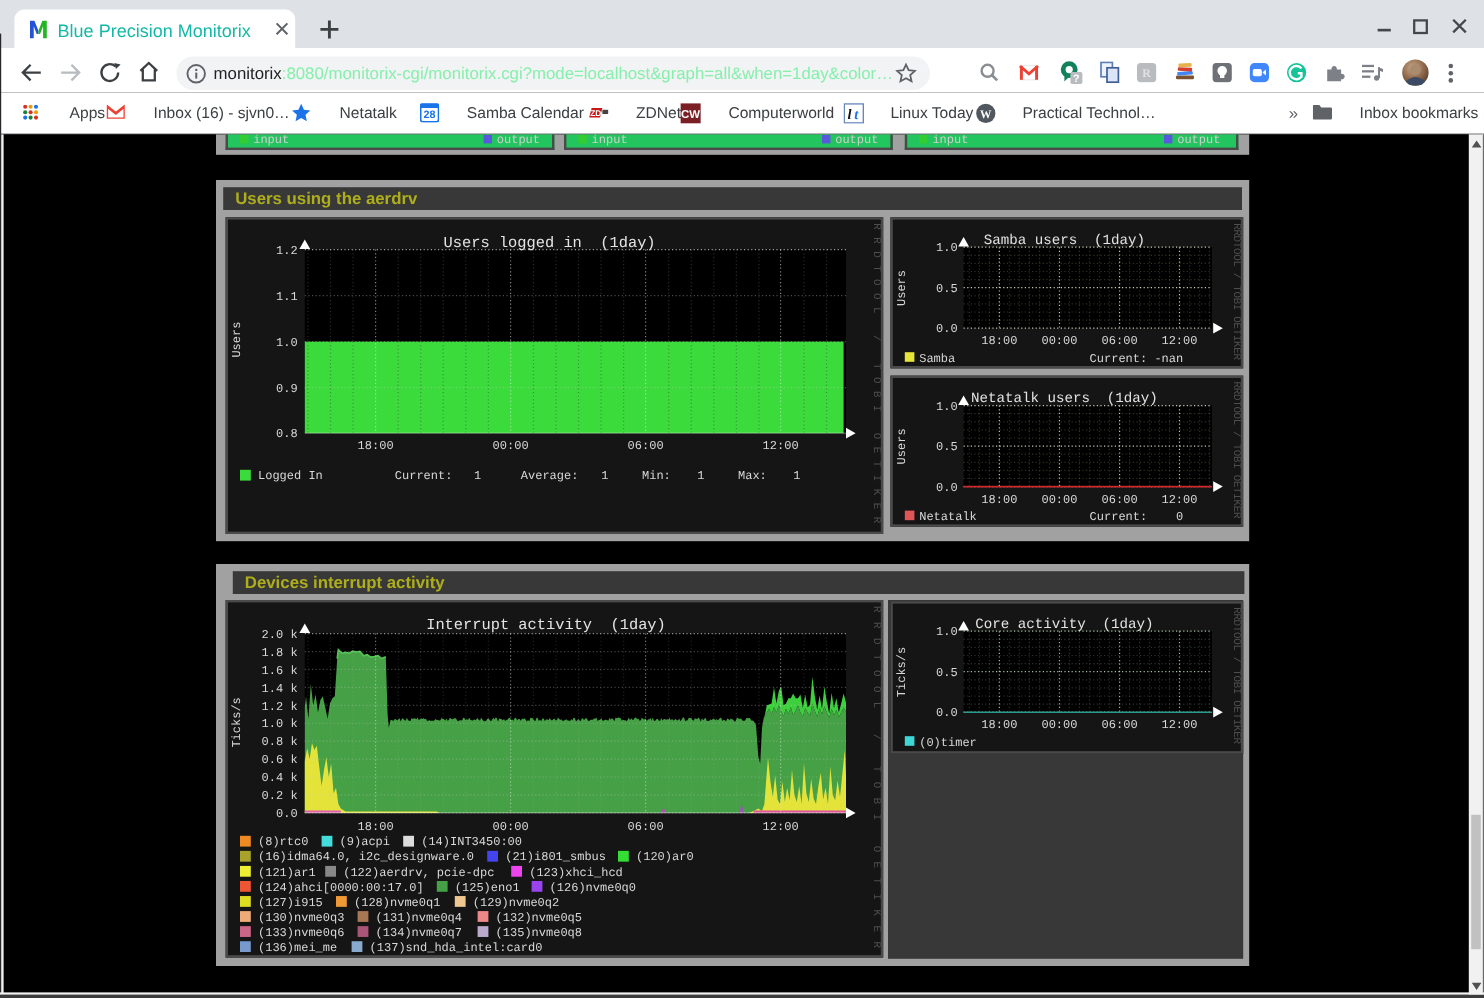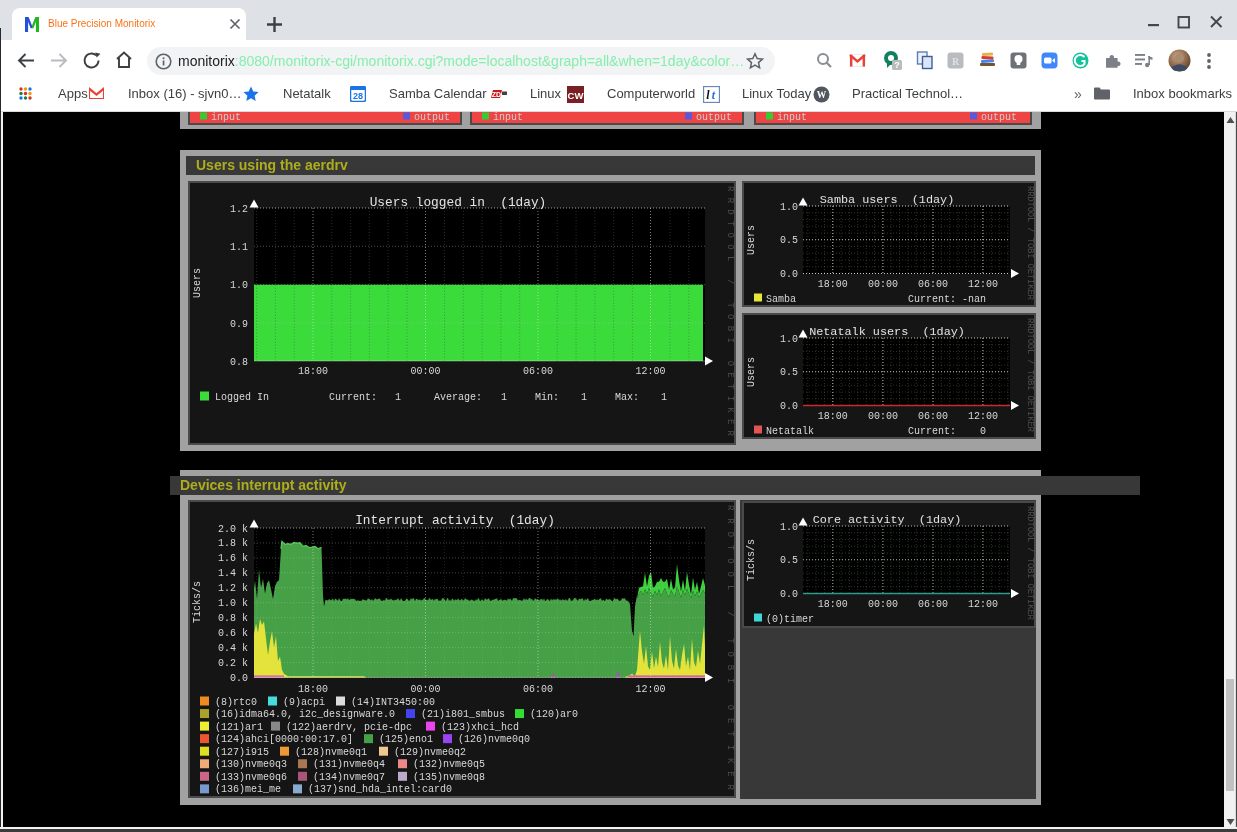--- a/index.html
+++ b/index.html
@@ -1,33 +1,33 @@
 <!DOCTYPE html>
 <html><head><meta charset="utf-8"><style>
 * { margin:0; padding:0; box-sizing:border-box; }
 html,body { width:1237px; height:832px; overflow:hidden; background:#000;
   font-family:"Liberation Sans", sans-serif; }
 #tabbar { position:absolute; left:0; top:0; width:1237px; height:40px; background:#dee1e6; }
 #tab { position:absolute; left:12px; top:8px; width:234px; height:32px; background:#fff;
   border-radius:8px 8px 0 0; }
-#tabtitle { position:absolute; left:48px; top:17.5px; font-size:10px; color:#f97316; }
+#tabtitle { position:absolute; left:48px; top:17.5px; font-size:15px; color:#14b8a6; }
 #toolbar { position:absolute; left:0; top:40px; width:1237px; height:37px; background:#fff; }
 #omni { position:absolute; left:147px; top:46.5px; width:628px; height:28px; background:#f1f3f4;
   border-radius:14px; }
 #url { position:absolute; left:178px; top:53px; font-size:14px; color:#202124; white-space:pre; }
 #bookbar { position:absolute; left:0; top:77px; width:1237px; height:34px; background:#fff; }
 .bi { position:absolute; top:85.5px; font-size:13px; color:#3c4043;margin-left:16px; }
 #borderline { position:absolute; left:0; top:111px; width:1237px; height:1px; background:#d7d9dc; }
 #content { position:absolute; left:0; top:112px; width:1224px; height:720px; background:#000; }
 .silver { position:absolute; background:#a1a1a1; }
 .hdr { position:absolute; background:#383838; color:#aeae1d; font-weight:bold; font-size:14px;
   line-height:19px; padding-left:10px; }
 .panel { position:absolute; background:#151515; border:2px solid #4a4a4a; }
 .panel svg { position:absolute; left:0; top:0; }
-.tp { position:absolute; top:112px; height:13px; background:#ef4444;
+.tp { position:absolute; top:112px; height:13px; background:#22c55e;
   border:2px solid #4a4a4a; border-top:none; }
 #scroll { position:absolute; left:1224px; top:112px; width:13px; height:720px; background:#f1f1f1; }
 #thumb { position:absolute; left:1225.5px; top:679px; width:8.5px; height:112px; background:#c1c1c1; }
 svg { display:block; }
 .winline { position:absolute; }
 </style></head>
 <body>
 <div id="tabbar"></div>
   <div id="tab"></div>
   <svg style="position:absolute;left:24px;top:17px" width="16" height="15">
@@ -179,21 +179,21 @@
     <rect x="0.5" y="0.5" width="15" height="15" rx="2" fill="#fff" stroke="#1a73e8" stroke-width="1.5"></rect>
     <rect x="0.5" y="0.5" width="15" height="3.5" fill="#1a73e8"></rect>
     <text x="8" y="12.5" font-size="9" font-weight="bold" fill="#1a73e8" text-anchor="middle" font-family="Liberation Sans">28</text>
   </svg>
   <div class="bi" style="left:373px">Samba Calendar</div>
   <svg style="position:absolute;left:490px;top:87px" width="17" height="13">
     <path d="M1,3 L10,3 L8,11 L-1,11 Z" transform="translate(2,0)" fill="#c81818"></path>
     <text x="6.5" y="9.5" font-size="7" font-weight="bold" fill="#fff" text-anchor="middle" font-family="Liberation Sans">ZD</text>
     <rect x="12" y="4.5" width="5" height="3.5" fill="#444"></rect>
   </svg>
-  <div class="bi" style="left:514px">Linux</div>
+  <div class="bi" style="left:514px">ZDNet</div>
   <svg style="position:absolute;left:567px;top:86px" width="17" height="17">
     <rect x="0" y="0" width="17" height="17" fill="#7a1f24"></rect>
     <text x="8.5" y="12.5" font-size="9.5" font-weight="bold" fill="#fff" text-anchor="middle" font-family="Liberation Sans">CW</text>
   </svg>
   <div class="bi" style="left:591px">Computerworld</div>
   <svg style="position:absolute;left:703px;top:86px" width="17" height="17">
     <rect x="0.5" y="0.5" width="16" height="16" fill="#fff" stroke="#6688bb" stroke-width="1.3"></rect>
     <text x="5" y="13" font-size="12" font-weight="bold" fill="#111" text-anchor="middle" font-family="Liberation Serif" font-style="italic">l</text>
     <text x="10.5" y="13" font-size="12" font-weight="bold" fill="#1a73e8" text-anchor="middle" font-family="Liberation Serif" font-style="italic">t</text>
   </svg>
@@ -426,21 +426,21 @@
       <polygon points="59,14.5 54.5,22.5 63.5,22.5" fill="#ffffff"></polygon>
       <polygon points="267,86.0 267,95.0 275,90.5" fill="#ffffff"></polygon>
       <rect x="10" y="110.5" width="8" height="8" fill="#e05555"></rect>
       <text x="22" y="118.5" font-family="&quot;Liberation Mono&quot;, monospace" font-size="10" fill="#d8d8d8" text-anchor="start" font-weight="normal">Netatalk</text>
       <text x="164" y="118.5" font-family="&quot;Liberation Mono&quot;, monospace" font-size="10" fill="#d8d8d8" text-anchor="start" font-weight="normal">Current:&nbsp;&nbsp;&nbsp; 0</text>
       <text font-family="&quot;Liberation Mono&quot;, monospace" font-size="9" fill="#4e4e4e" transform="translate(284,3) rotate(90)" textLength="114" lengthAdjust="spacing">RRDTOOL / TOBI OETIKER</text>
     </svg>
   </div>
 
   <div class="silver" style="left:180px;top:470px;width:861px;height:335px"></div>
-  <div class="hdr" style="left:170px;top:476px;width:970px;height:19px">Devices interrupt activity</div>
+  <div class="hdr" style="left:194px;top:476px;width:843px;height:19px">Devices interrupt activity</div>
   <div class="panel" style="left:188px;top:500px;width:548px;height:298px">
     <svg width="544" height="294">
       <rect x="64" y="26" width="451" height="149.4" fill="#000000"></rect>
       <polygon points="64.0,87.3 65.0,78.3 67.0,97.0 69.0,67.8 71.0,85.8 73.0,76.8 75.0,91.7 77.0,81.3 79.0,78.3 81.0,87.3 83.0,97.0 85.0,84.3 87.0,79.8 89.0,78.3 91.0,46.9 92.0,39.4 95.0,42.4 98.0,41.7 101.0,42.4 104.0,40.6 107.0,41.3 110.0,40.8 113.0,44.5 116.0,43.6 119.0,45.6 122.0,45.2 125.0,44.4 128.0,46.8 131.5,45.4 133.0,93.2 134.0,104.4 135.5,97.7 138.0,98.6 139.0,97.1 140.0,97.4 141.0,98.5 142.0,97.3 143.0,96.5 144.0,99.2 145.0,96.6 146.0,96.9 147.0,98.1 148.0,98.7 149.0,96.1 150.0,98.1 151.0,98.9 152.0,98.9 153.0,96.4 154.0,97.2 155.0,96.6 156.0,96.8 157.0,97.4 158.0,96.0 159.0,98.0 160.0,97.4 161.0,96.5 162.0,97.2 163.0,96.4 164.0,97.3 165.0,96.9 166.0,99.1 167.0,98.5 168.0,98.3 169.0,98.9 170.0,98.4 171.0,98.9 172.0,98.3 173.0,97.1 174.0,98.0 175.0,98.0 176.0,98.5 177.0,98.3 178.0,96.1 179.0,97.1 180.0,97.2 181.0,98.6 182.0,96.8 183.0,98.7 184.0,98.0 185.0,96.0 186.0,97.1 187.0,97.4 188.0,97.0 189.0,96.4 190.0,96.7 191.0,98.5 192.0,99.1 193.0,98.2 194.0,98.3 195.0,98.5 196.0,96.1 197.0,96.3 198.0,98.2 199.0,97.1 200.0,97.9 201.0,96.2 202.0,97.7 203.0,98.3 204.0,98.4 205.0,97.4 206.0,98.3 207.0,97.3 208.0,96.3 209.0,97.9 210.0,98.5 211.0,95.9 212.0,97.5 213.0,98.9 214.0,99.1 215.0,98.8 216.0,97.1 217.0,96.6 218.0,97.8 219.0,99.0 220.0,98.0 221.0,95.9 222.0,97.5 223.0,96.0 224.0,96.4 225.0,99.2 226.0,96.8 227.0,97.0 228.0,97.4 229.0,98.3 230.0,97.1 231.0,98.8 232.0,97.8 233.0,97.7 234.0,96.1 235.0,96.3 236.0,98.3 237.0,97.6 238.0,98.6 239.0,96.2 240.0,96.3 241.0,98.2 242.0,97.1 243.0,97.2 244.0,98.7 245.0,96.7 246.0,97.4 247.0,96.6 248.0,97.5 249.0,99.2 250.0,98.1 251.0,99.1 252.0,96.2 253.0,96.3 254.0,96.5 255.0,98.2 256.0,99.0 257.0,96.3 258.0,96.1 259.0,98.9 260.0,97.6 261.0,99.0 262.0,96.7 263.0,96.7 264.0,98.8 265.0,97.6 266.0,97.4 267.0,98.3 268.0,96.3 269.0,97.8 270.0,98.5 271.0,97.4 272.0,96.8 273.0,98.5 274.0,98.2 275.0,95.9 276.0,97.1 277.0,97.8 278.0,97.5 279.0,98.8 280.0,98.5 281.0,98.1 282.0,97.3 283.0,98.4 284.0,98.5 285.0,99.0 286.0,97.1 287.0,98.5 288.0,96.2 289.0,96.4 290.0,99.0 291.0,98.4 292.0,97.0 293.0,98.5 294.0,98.8 295.0,96.1 296.0,97.3 297.0,97.7 298.0,96.6 299.0,96.6 300.0,98.6 301.0,98.9 302.0,97.8 303.0,97.8 304.0,97.7 305.0,96.8 306.0,97.0 307.0,96.0 308.0,98.9 309.0,97.9 310.0,98.1 311.0,96.4 312.0,98.4 313.0,98.6 314.0,97.7 315.0,97.8 316.0,98.3 317.0,98.4 318.0,96.2 319.0,97.7 320.0,96.4 321.0,97.4 322.0,99.0 323.0,95.9 324.0,96.5 325.0,96.0 326.0,96.2 327.0,96.4 328.0,98.7 329.0,97.6 330.0,98.5 331.0,97.9 332.0,99.0 333.0,98.0 334.0,96.0 335.0,98.3 336.0,96.6 337.0,97.7 338.0,97.8 339.0,96.1 340.0,95.9 341.0,97.4 342.0,96.8 343.0,98.7 344.0,98.2 345.0,96.0 346.0,97.3 347.0,97.4 348.0,96.7 349.0,99.0 350.0,97.3 351.0,97.6 352.0,96.4 353.0,98.7 354.0,96.0 355.0,98.9 356.0,98.6 357.0,97.3 358.0,97.0 359.0,98.4 360.0,98.8 361.0,96.3 362.0,98.4 363.0,97.3 364.0,97.2 365.0,97.8 366.0,97.3 367.0,97.5 368.0,96.1 369.0,98.5 370.0,96.9 371.0,98.4 372.0,97.9 373.0,97.0 374.0,98.2 375.0,98.2 376.0,96.7 377.0,99.0 378.0,97.7 379.0,95.9 380.0,95.9 381.0,99.0 382.0,98.5 383.0,98.3 384.0,96.1 385.0,96.3 386.0,96.3 387.0,98.0 388.0,98.7 389.0,96.5 390.0,96.9 391.0,97.2 392.0,96.0 393.0,97.1 394.0,99.2 395.0,96.5 396.0,98.2 397.0,97.0 398.0,96.1 399.0,98.8 400.0,98.8 401.0,98.9 402.0,97.4 403.0,98.3 404.0,97.2 405.0,96.8 406.0,98.5 407.0,97.1 408.0,98.3 409.0,97.6 410.0,96.2 411.0,96.4 412.0,98.9 413.0,97.8 414.0,98.3 415.0,99.2 416.0,96.7 417.0,97.1 418.0,98.3 419.0,96.8 420.0,97.4 421.0,97.8 422.0,99.2 423.0,99.0 424.0,96.3 425.0,96.2 426.0,97.4 427.0,96.5 428.0,97.3 429.0,98.7 430.0,98.8 431.0,98.2 432.0,96.3 433.0,96.6 434.0,96.4 435.0,96.3 436.0,98.5 437.0,98.4 438.0,98.9 440.0,102.2 442.0,129.1 443.5,134.3 445.0,104.4 447.0,93.2 447.0,96.2 449.0,91.7 451.0,88.7 453.0,93.2 455.0,87.3 457.0,91.7 459.0,85.8 461.0,91.0 463.0,94.7 465.0,88.7 467.0,93.2 469.0,87.3 471.0,94.0 473.0,90.2 475.0,85.8 477.0,91.7 479.0,95.5 481.0,88.0 483.0,91.7 485.0,94.7 487.0,84.3 489.0,90.2 491.0,95.5 493.0,88.0 495.0,93.2 497.0,86.5 499.0,91.7 501.0,96.2 503.0,88.7 505.0,94.0 507.0,89.5 509.0,95.5 511.0,91.7 513.0,88.0 515.0,91.0 515,175.4 64,175.4" fill="#46a046"></polygon>
       <polyline points="91.0,46.9 92.0,39.4 95.0,42.4 98.0,41.7 101.0,42.4 104.0,40.6 107.0,41.3 110.0,40.8 113.0,44.5 116.0,43.6 119.0,45.6 122.0,45.2 125.0,44.4 128.0,46.8 131.5,45.4" fill="none" stroke="#55c455" stroke-width="1.4"></polyline>
       <polygon points="447.0,93.2 447.0,96.2 449.0,85.8 451.0,85.0 453.0,84.3 455.0,70.8 457.0,84.3 459.0,73.8 461.0,70.1 463.0,85.8 465.0,84.3 467.0,79.8 469.0,79.8 471.0,76.0 473.0,79.8 475.0,79.8 477.0,76.8 479.0,88.0 481.0,76.8 483.0,87.3 485.0,85.8 487.0,61.9 489.0,78.3 491.0,89.5 493.0,77.5 495.0,88.7 497.0,70.1 499.0,82.8 501.0,92.5 503.0,75.3 505.0,88.0 507.0,79.8 509.0,91.7 511.0,84.3 513.0,76.0 515.0,83.5 515.0,91.0 513.0,88.0 511.0,91.7 509.0,95.5 507.0,89.5 505.0,94.0 503.0,88.7 501.0,96.2 499.0,91.7 497.0,86.5 495.0,93.2 493.0,88.0 491.0,95.5 489.0,90.2 487.0,84.3 485.0,94.7 483.0,91.7 481.0,88.0 479.0,95.5 477.0,91.7 475.0,85.8 473.0,90.2 471.0,94.0 469.0,87.3 467.0,93.2 465.0,88.7 463.0,94.7 461.0,91.0 459.0,85.8 457.0,91.7 455.0,87.3 453.0,93.2 451.0,88.7 449.0,91.7 447.0,96.2 447.0,93.2" fill="#3ecf3e"></polygon>
       <polygon points="64.0,132.1 66.0,121.6 68.0,130.6 70.0,117.1 72.0,123.1 74.0,119.4 76.0,136.6 78.0,153.0 80.0,139.5 82.0,129.1 84.0,145.5 86.0,134.3 88.0,159.0 90.0,154.5 92.0,167.9 94.0,171.7 98.0,174.3 174.0,174.3 176.0,175.4 434.0,175.4 438.0,173.9 442.0,171.7 445.0,173.9 447.0,167.9 448.0,154.5 450.0,129.1 452.0,149.3 454.0,162.0 456.0,144.0 458.0,164.2 460.0,167.9 462.0,149.3 464.0,166.4 466.0,154.5 468.0,164.9 470.0,139.5 472.0,160.5 474.0,166.4 476.0,153.0 478.0,167.9 480.0,134.3 482.0,159.0 484.0,166.4 486.0,147.0 488.0,163.4 490.0,167.9 492.0,153.0 494.0,141.8 496.0,164.2 498.0,154.5 500.0,167.9 502.0,136.6 504.0,160.5 506.0,164.9 508.0,148.5 510.0,162.0 512.0,142.5 514.0,123.1 515.0,145.5 515,175.4 64,175.4" fill="#e3e33a"></polygon>
       <rect x="64" y="173.4" width="30" height="2" fill="#e060b0"></rect>
       <rect x="438" y="173.4" width="77" height="2" fill="#e0559f"></rect>
       <polygon points="361,175.4 363,170.4 365,175.4 " fill="#b050b0"></polygon>

